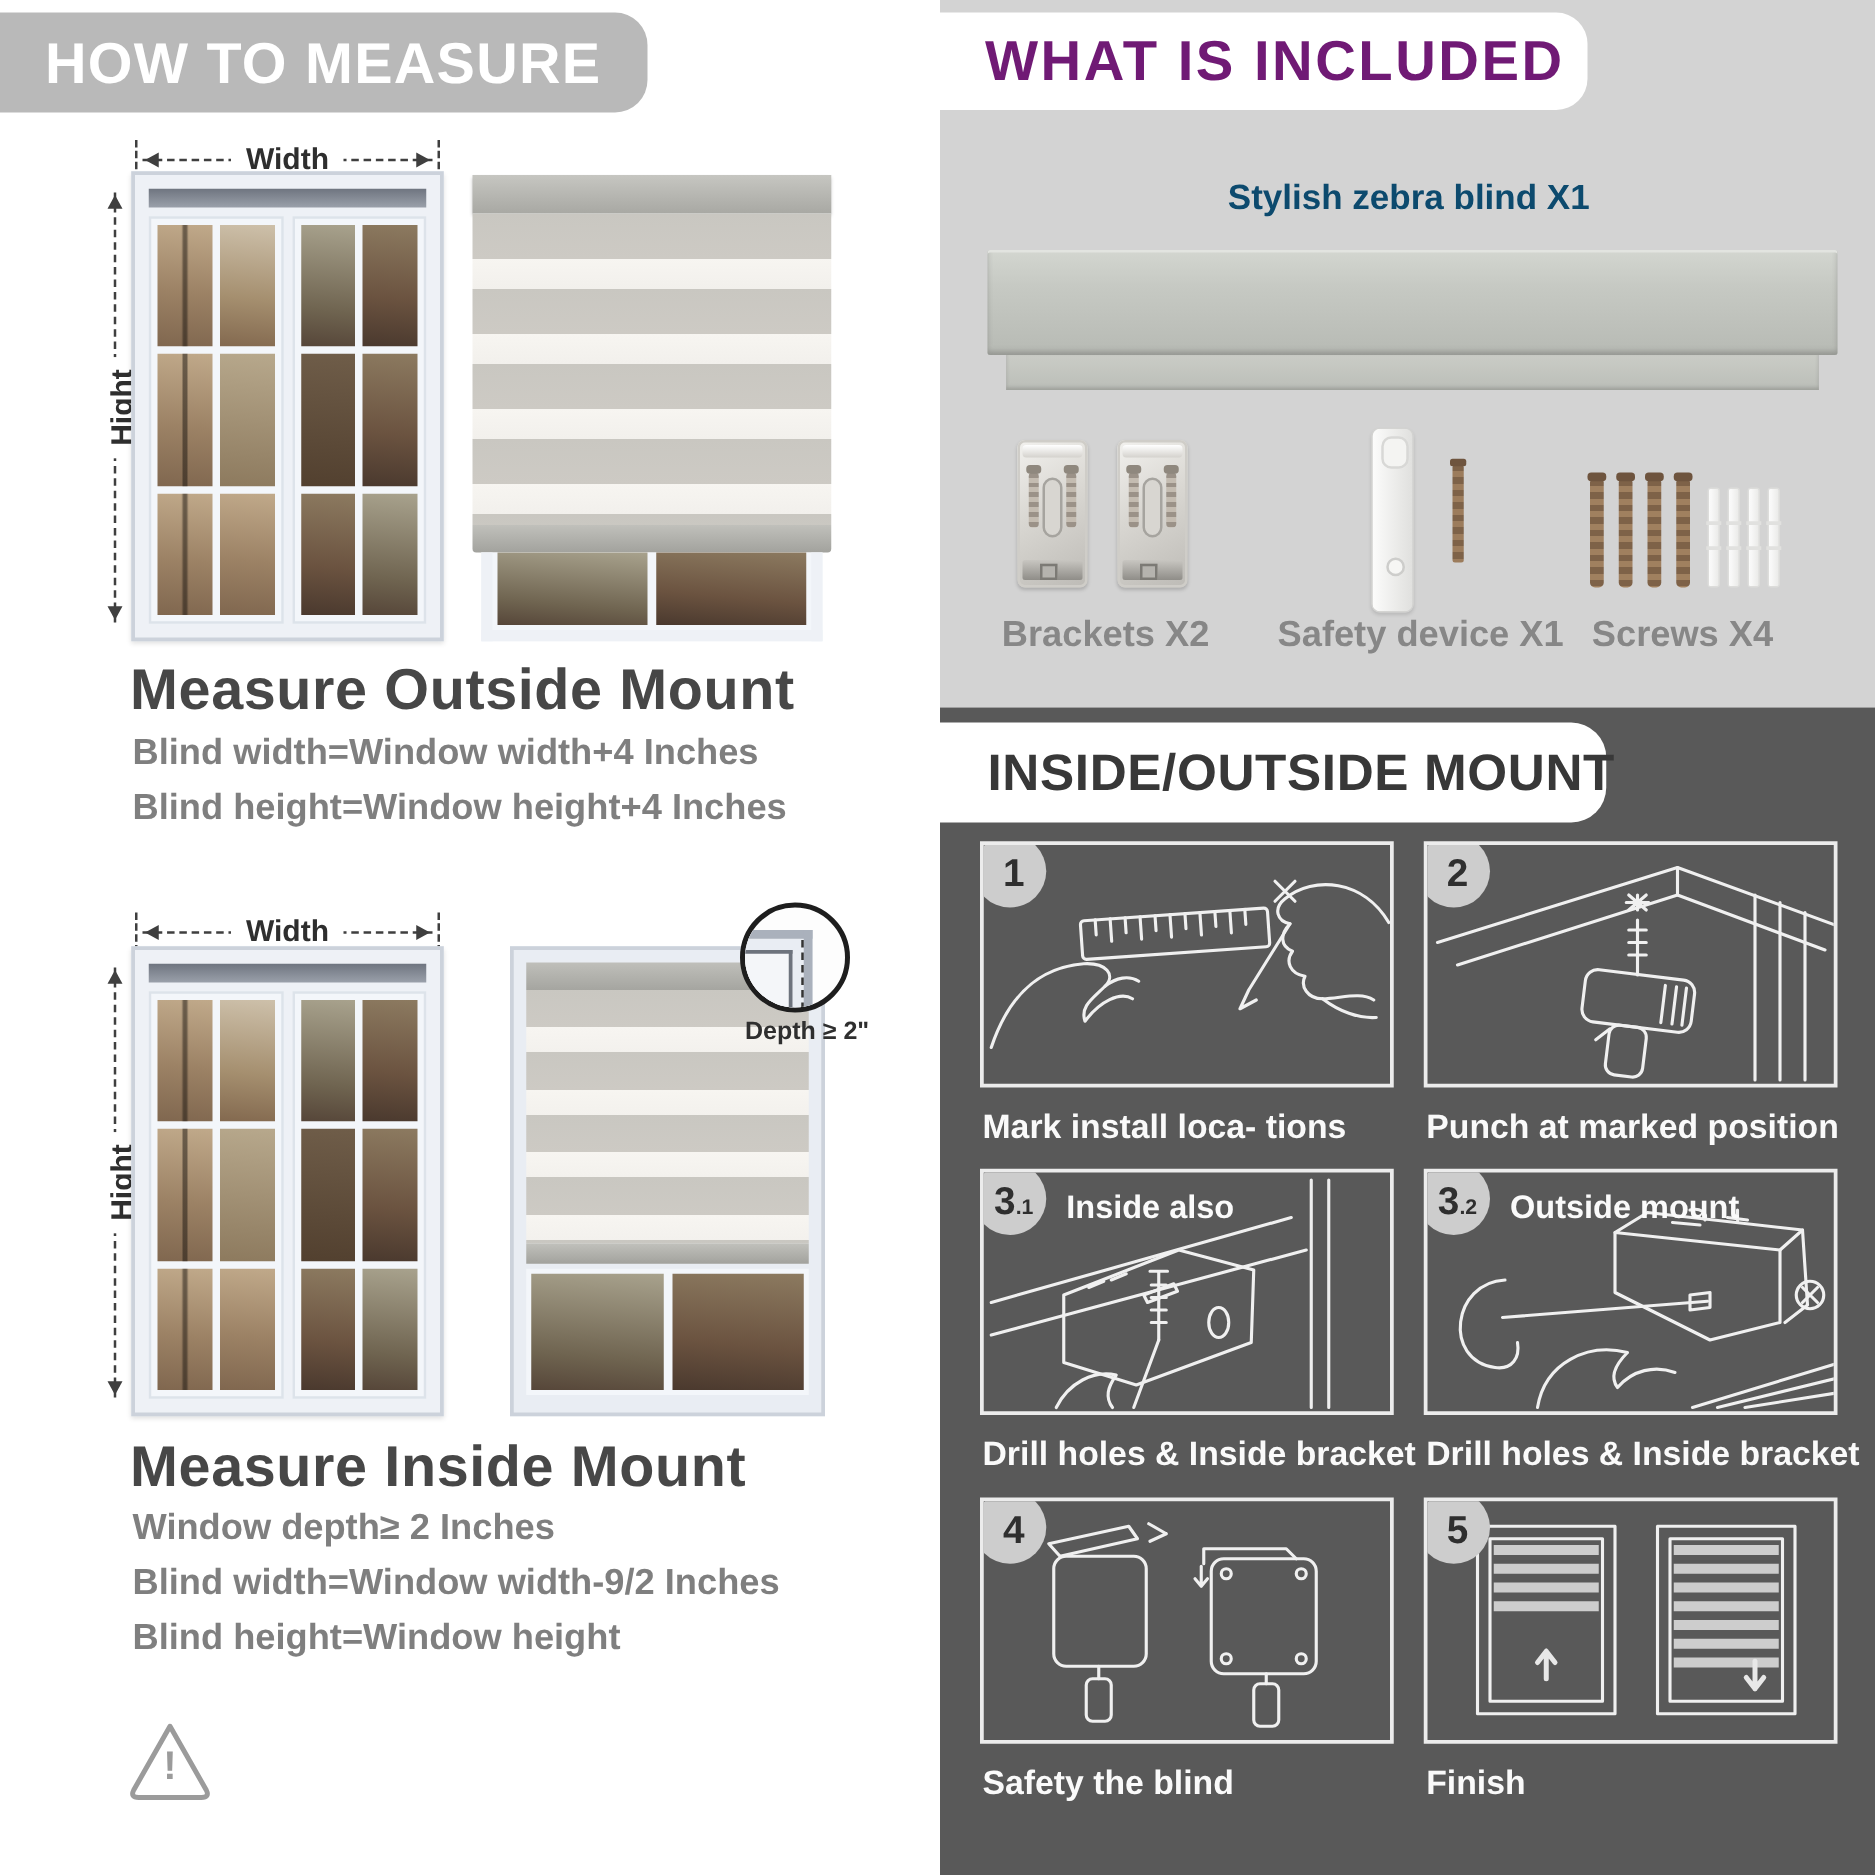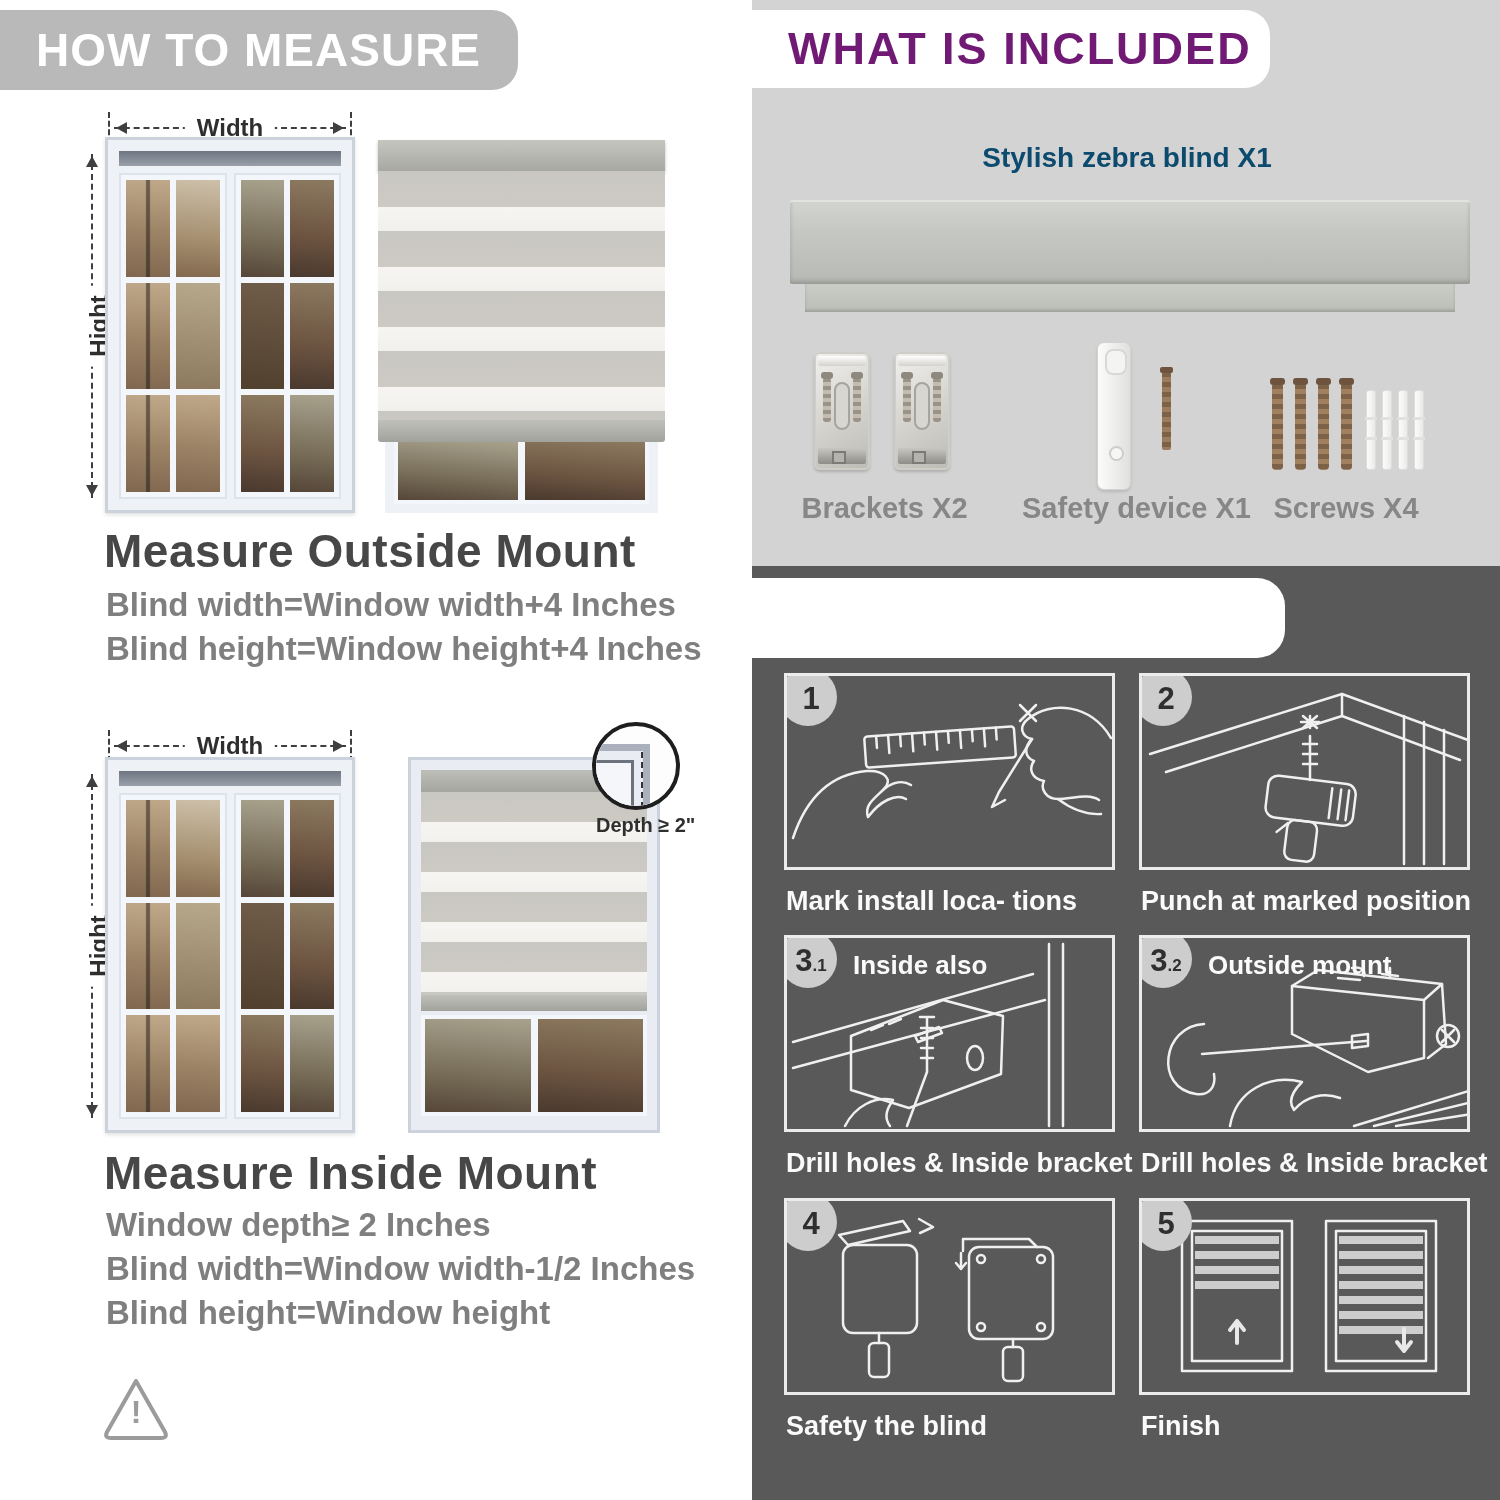--- a/index.html
+++ b/index.html
@@ -75,21 +75,21 @@
   .mag {
     position:absolute; left:592px; top:722px; width:88px; height:88px;
     border:4px solid #1e1e1e; border-radius:50%; background:#fdfdfd; overflow:hidden; z-index:5;
   }
   .mag-wall { position:absolute; left:-10px; top:18px; right:26px; bottom:-10px; background:#e9edf3; border-top:7px solid #aab1bc; border-right:7px solid #aab1bc; }
   .mag-inner { position:absolute; left:-10px; top:34px; right:42px; bottom:-10px; background:#f4f6f9; border-top:3px solid #6d737d; border-right:3px solid #6d737d; }
   .mag-dash { position:absolute; right:33px; top:26px; height:56px; border-left:2px dashed #333; }
   .depth-label { position:absolute; left:596px; top:814px; width:120px; font-size:20px; font-weight:bold; color:#2f2f2f; }
   
   .sec-heading { position:absolute; left:104px; font-size:46px; font-weight:bold; color:#474747; letter-spacing:.5px; white-space:nowrap; }
-  .sec-line { position:absolute; left:106px; font-size:33px; font-weight:bold; color:#7f7f7f; white-space:nowrap; }
+  .sec-line { position:absolute; left:106px; font-size:29px; font-weight:bold; color:#7f7f7f; white-space:nowrap; }
   .warn-tri { position:absolute; left:100px; top:1374px; width:72px; height:72px; }
   .warn-excl { position:absolute; left:100px; top:1394px; width:72px; text-align:center; font-size:32px; font-weight:bold; color:#9b9b9b; }
   .warn-text { position:absolute; left:186px; top:1372px; width:480px; font-size:20px; line-height:27px; font-weight:bold; color:#9b9b9b; }
   
   .right-top { position:absolute; left:752px; top:0; width:748px; height:566px; background:#d3d3d3; }
   .wi-tab { position:absolute; left:0; top:10px; width:518px; height:78px; background:#ffffff; border-radius:0 25px 25px 0; }
   .wi-text { position:absolute; left:36px; top:10px; height:78px; line-height:78px; font-size:45px; font-weight:bold; color:#701a75; letter-spacing:2px; white-space:nowrap; }
   .blind-title { position:absolute; left:155px; top:142px; width:440px; text-align:center; font-size:28px; font-weight:bold; color:#0c4a6e; }
   .cassette-bar {
     position:absolute; left:38px; top:200px; width:680px; height:84px; border-radius:2px;
@@ -252,21 +252,21 @@
 
     <div class="mag">
       <div class="mag-wall"></div>
       <div class="mag-inner"></div>
       <div class="mag-dash"></div>
     </div>
     <div class="depth-label">Depth ≥ 2"</div>
 
     <div class="sec-heading" style="top:1146px;">Measure Inside Mount</div>
     <div class="sec-line" style="top:1206px;">Window depth≥ 2 Inches</div>
-    <div class="sec-line" style="top:1250px;">Blind width=Window width-1/2 Inches</div>
+    <div class="sec-line" style="top:1250px;">Blind width=Window width-9/2 Inches</div>
     <div class="sec-line" style="top:1294px;">Blind height=Window height</div>
 
     <svg class="warn-tri" viewBox="0 0 72 72">
       <path d="M36,7 L65,58 Q68,64 61,64 L11,64 Q4,64 7,58 Z" fill="none" stroke="#9b9b9b" stroke-width="4" stroke-linejoin="round"></path>
     </svg>
     <div class="warn-excl">!</div>
   </div>
 
   <div class="right-top">
     <div class="wi-tab"></div>
@@ -303,20 +303,21 @@
     <div class="anchor" style="left:646px;"></div>
     <div class="anchor" style="left:662px;"></div>
 
     <div class="item-label" style="left:40px; width:185px;">Brackets X2</div>
     <div class="item-label" style="left:262px; width:245px;">Safety device X1</div>
     <div class="item-label" style="left:505px; width:178px;">Screws X4</div>
   </div>
 
   <div class="right-bottom">
     <div class="mt-tab"></div>
+    <div class="mt-text">INSIDE/OUTSIDE MOUNT</div>
 
     <div class="step-panel" style="left:32px; top:107px;">
       <div class="badge">
         <span class="b-main">1</span>
         <span class="b-sub"></span>
       </div>
       <svg width="331" height="191" viewBox="0 0 331 191">
         <g fill="none" stroke="#f0f0f0" stroke-width="2.5" stroke-linecap="round" stroke-linejoin="round">
           <path d="M6,162 C20,120 44,98 80,95 C98,94 106,104 97,113 C87,123 77,129 81,141 C93,125 109,117 119,123"></path>
           <path d="M97,113 C106,106 116,104 124,109"></path>

